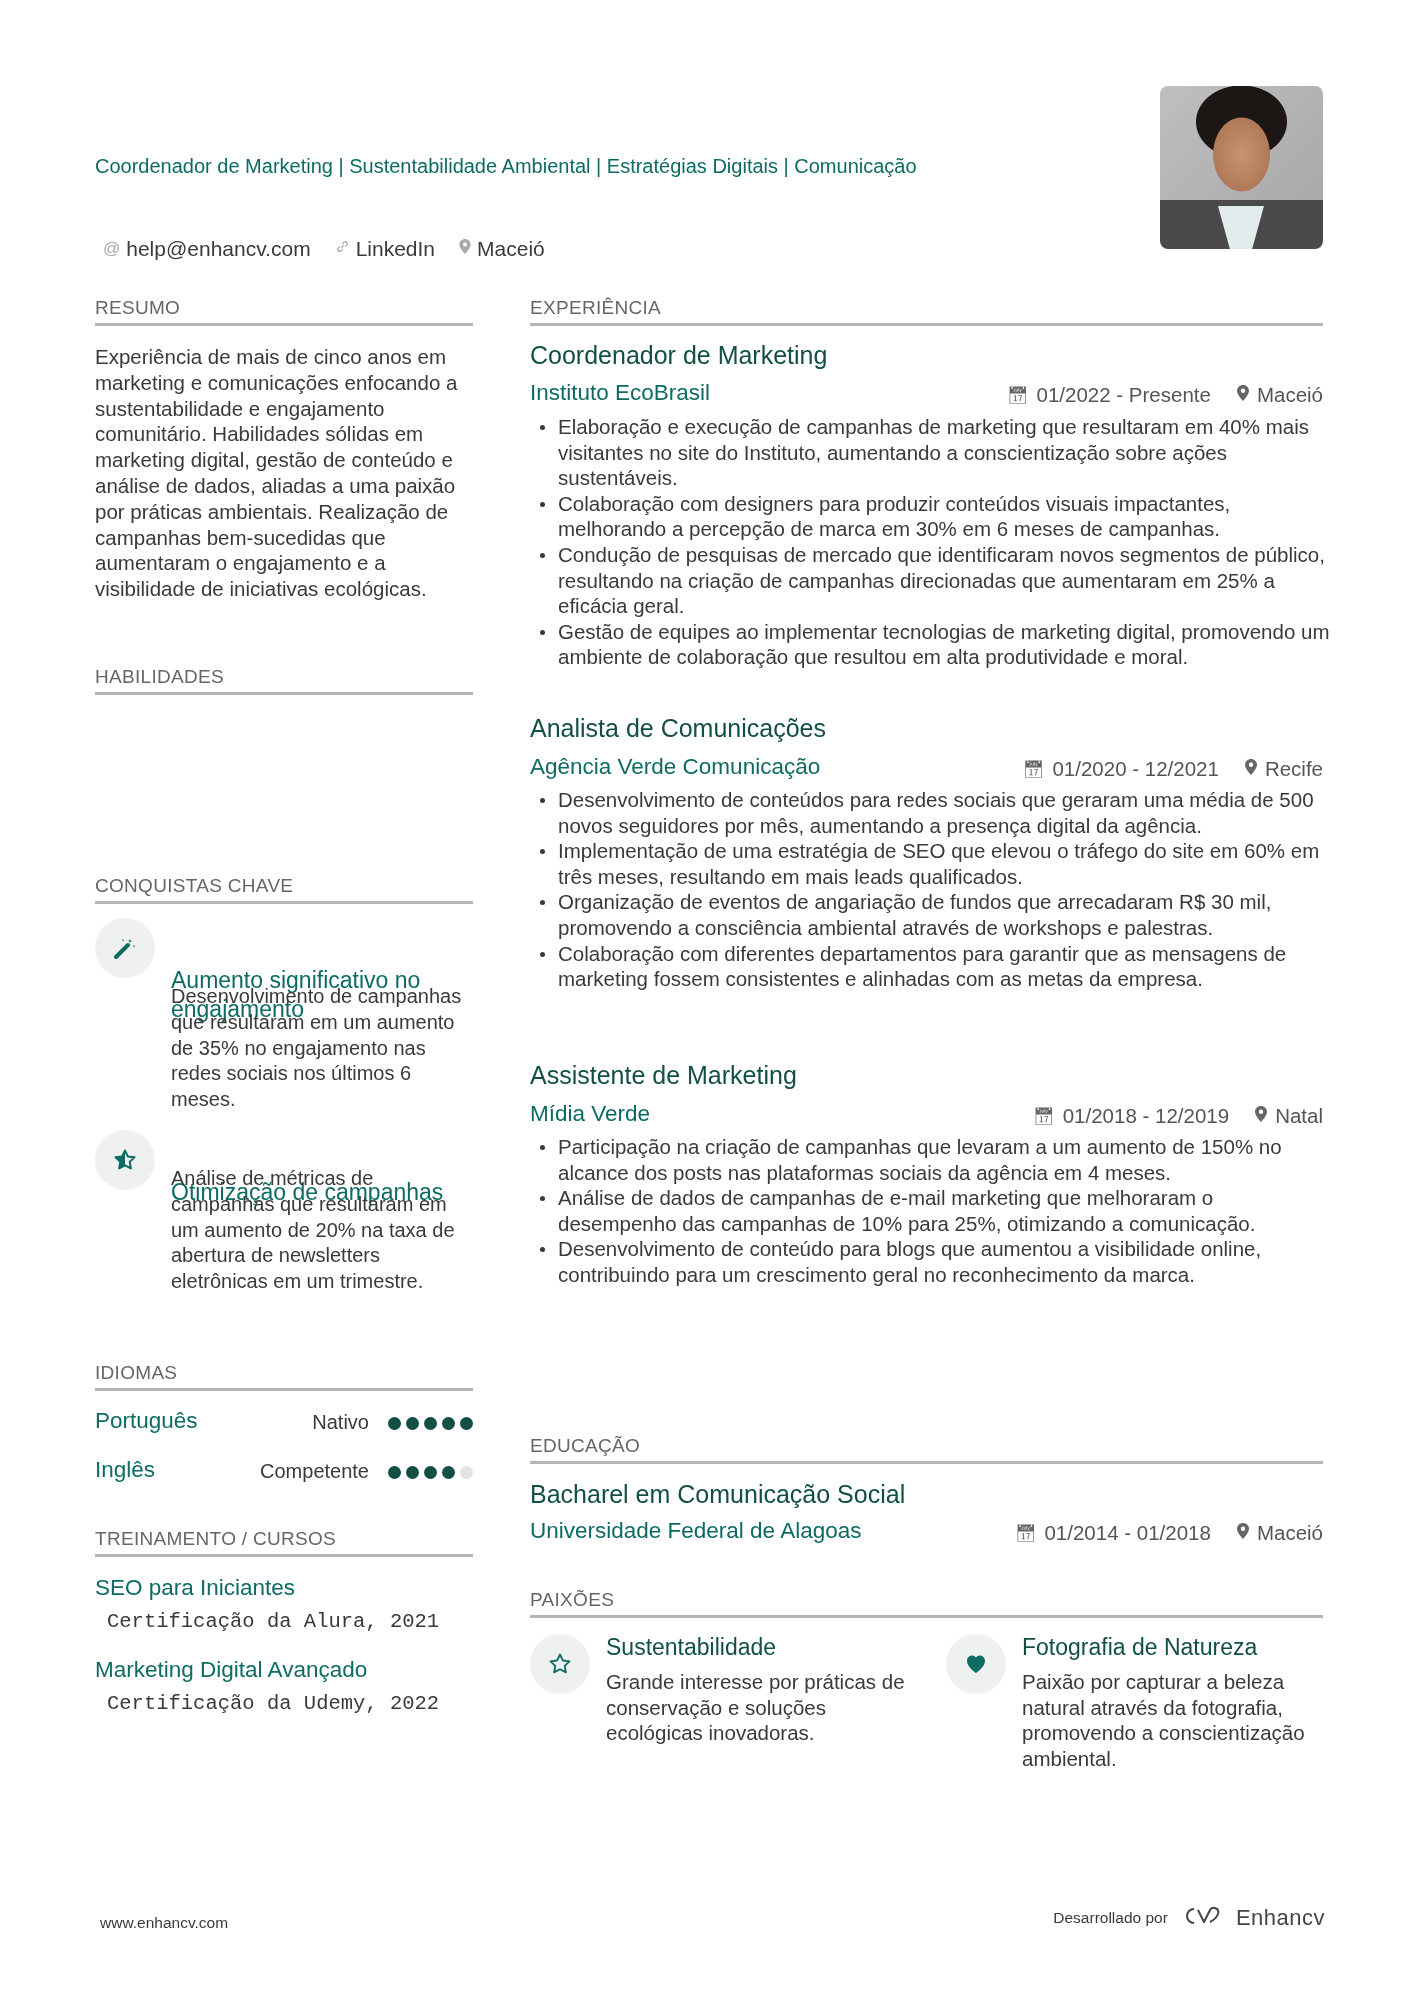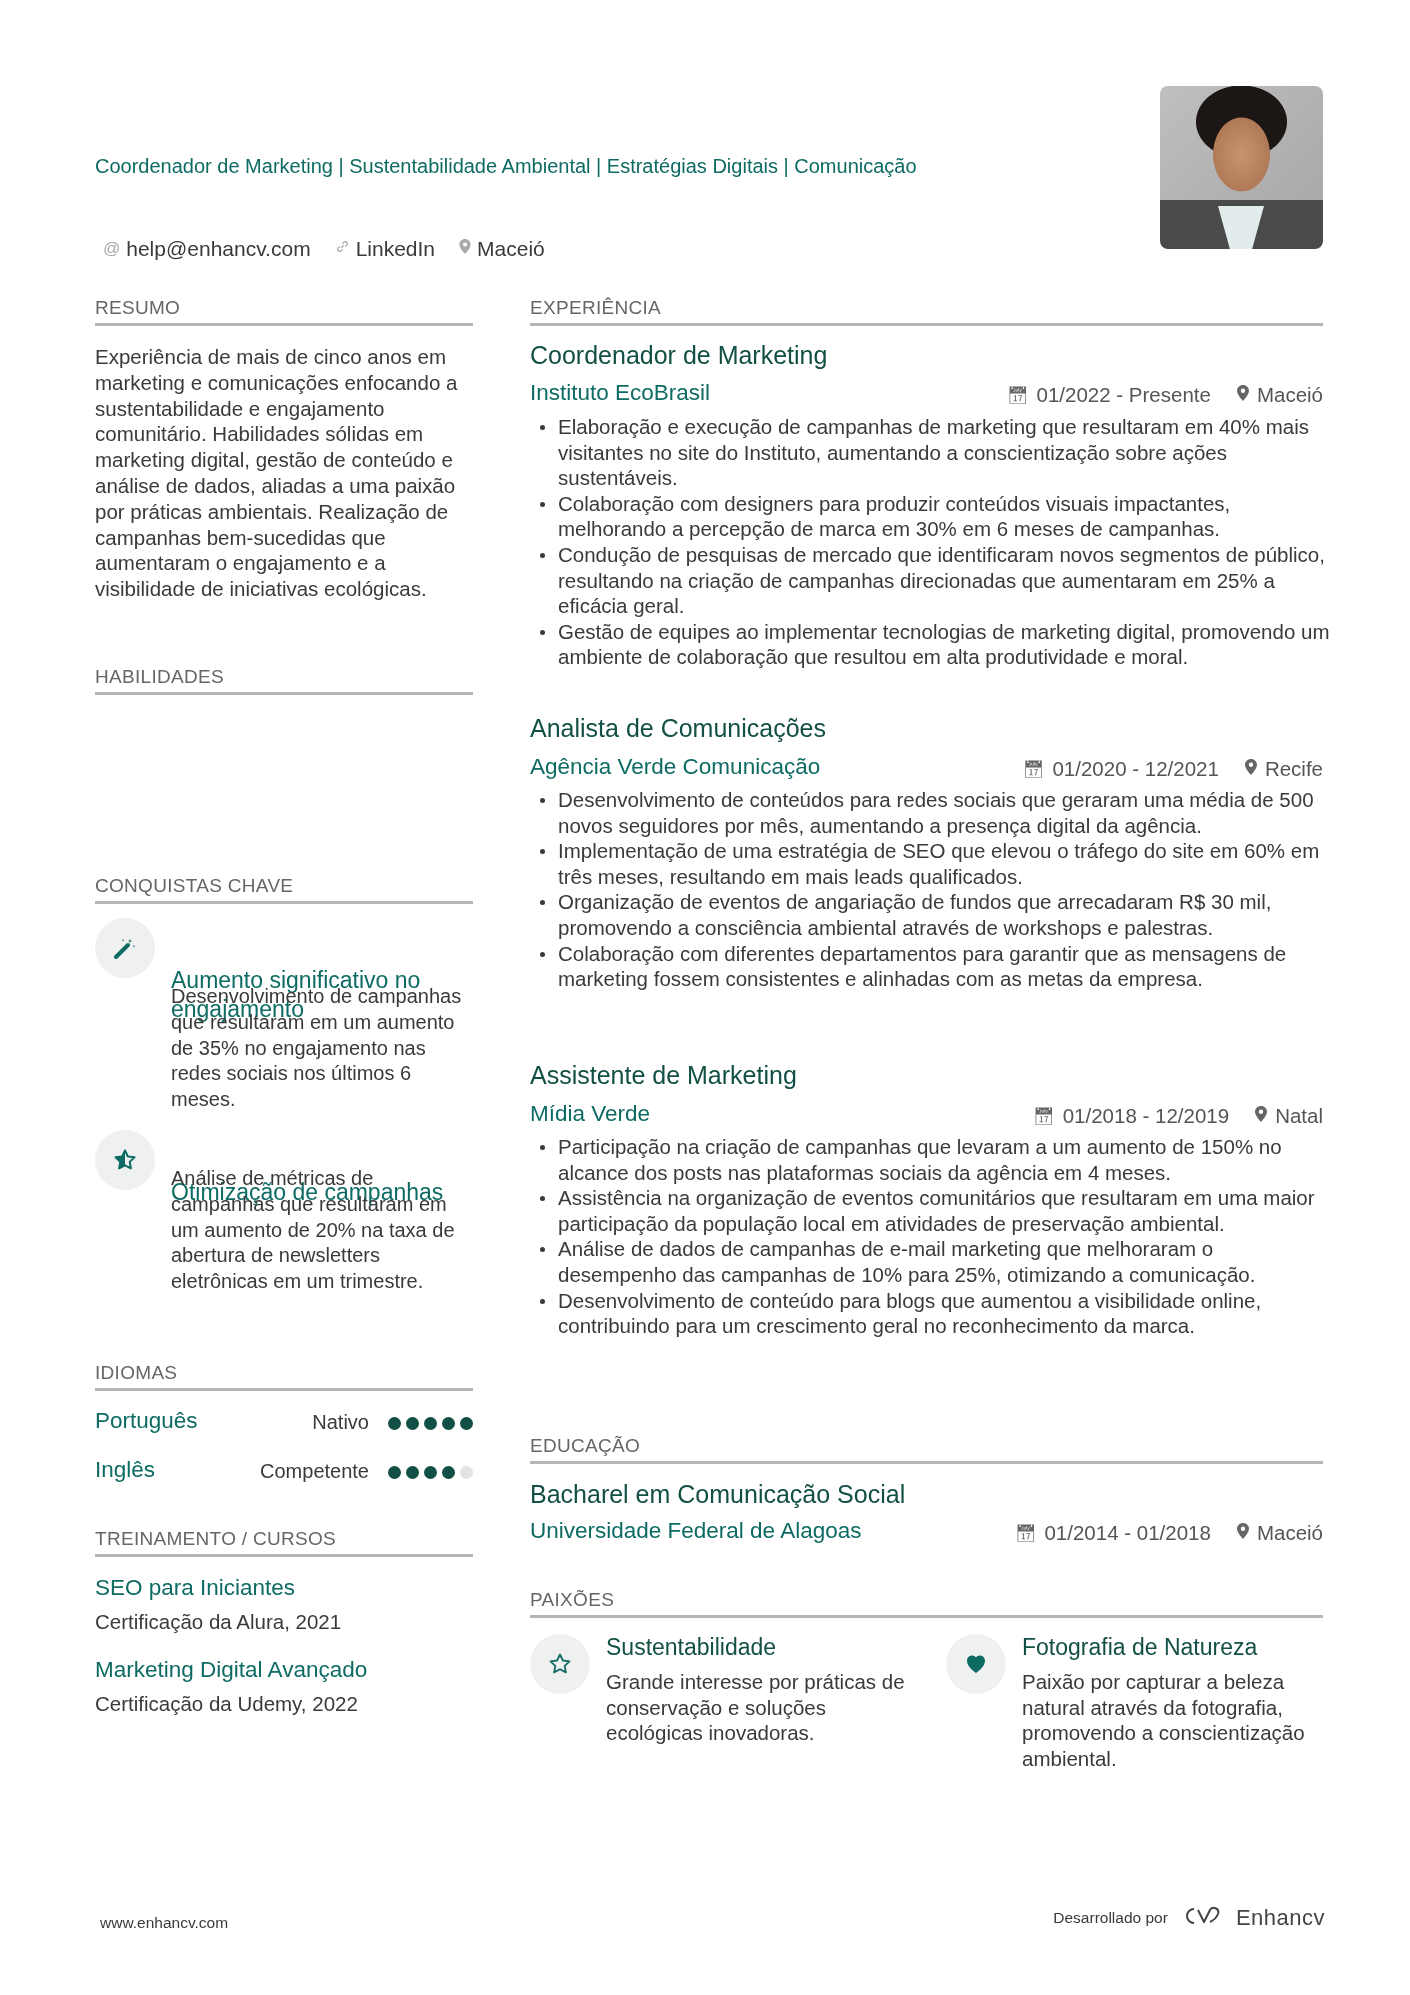--- a/index.html
+++ b/index.html
@@ -36,21 +36,21 @@
   .ach .desc { position: absolute; left: 76px; width: 304px; font-size: 20px; line-height: 25.8px; color: #3a3a3a; }
 
   .lang-row { position: absolute; left: 95px; width: 378px; height: 30px; }
   .lang-name { position: absolute; left: 0; top: 0; font-size: 22.5px; color: #0d6b63; }
   .lang-level { position: absolute; right: 104px; top: 3px; font-size: 20px; color: #3a3a3a; }
   .dots { position: absolute; right: 0; top: 9px; display: flex; gap: 5px; }
   .dot { width: 13px; height: 13px; border-radius: 50%; background: #124f44; }
   .dot.off { background: #e3e3e3; }
 
   .course-title { position: absolute; left: 95px; font-size: 22.5px; color: #0d6b63; }
-  .course-sub { position: absolute; left: 95px; font-size: 20.5px; color: #3a3a3a; }
+  .course-sub { position: absolute; left: 107px; font-size: 20.5px; color: #3a3a3a; font-family: Liberation Mono, monospace; }
 
   
   .job-title { position: absolute; left: 530px; font-size: 25px; color: #124f44; }
   .job-company { position: absolute; left: 530px; font-size: 22.5px; color: #0d6b63; }
   .job-meta { position: absolute; right: 87px; display: flex; gap: 26px; font-size: 20.5px; color: #555; align-items: center; }
   .job-meta .item { display: flex; align-items: center; gap: 8px; }
   .job-meta .ic { color: #666; font-size: 17px; }
   .bullets { position: absolute; left: 530px; width: 800px; list-style: none; }
   .bullets li { position: relative; padding-left: 28px; font-size: 20.5px; line-height: 25.6px; color: #3a3a3a; }
   .bullets li::before { content: ""; position: absolute; left: 10px; top: 11px; width: 5px; height: 5px; border-radius: 50%; background: #3a3a3a; }
@@ -216,21 +216,20 @@
       </span>
     <span class="item">
         <span class="ic"><svg width="12" height="16" viewBox="0 0 12 16">
             <path d="M6 0C2.7 0 0 2.6 0 5.8 0 10 6 16 6 16s6-6 6-10.2C12 2.6 9.3 0 6 0zm0 8a2.2 2.2 0 110-4.4A2.2 2.2 0 016 8z" fill="#666"></path>
           </svg></span>
         <span>Natal</span>
       </span>
   </div>
   <ul class="bullets" style="top:1134px;">
     <li>Participação na criação de campanhas que levaram a um aumento de 150% no alcance dos posts nas plataformas sociais da agência em 4 meses.</li>
-    <li>Assistência na organização de eventos comunitários que resultaram em uma maior participação da população local em atividades de preservação ambiental.</li>
     <li>Análise de dados de campanhas de e-mail marketing que melhoraram o desempenho das campanhas de 10% para 25%, otimizando a comunicação.</li>
     <li>Desenvolvimento de conteúdo para blogs que aumentou a visibilidade online, contribuindo para um crescimento geral no reconhecimento da marca.</li>
   </ul>
 
   <div class="sec-title" style="left:530px; top:1435px;">EDUCAÇÃO</div>
   <div class="sec-rule" style="left:530px; top:1461px; width:793px;"></div>
   <div class="job-title" style="top:1480px;">Bacharel em Comunicação Social</div>
   <div class="job-company" style="top:1518px;">Universidade Federal de Alagoas</div>
   <div class="job-meta" style="top:1521px;">
     <span class="item">

